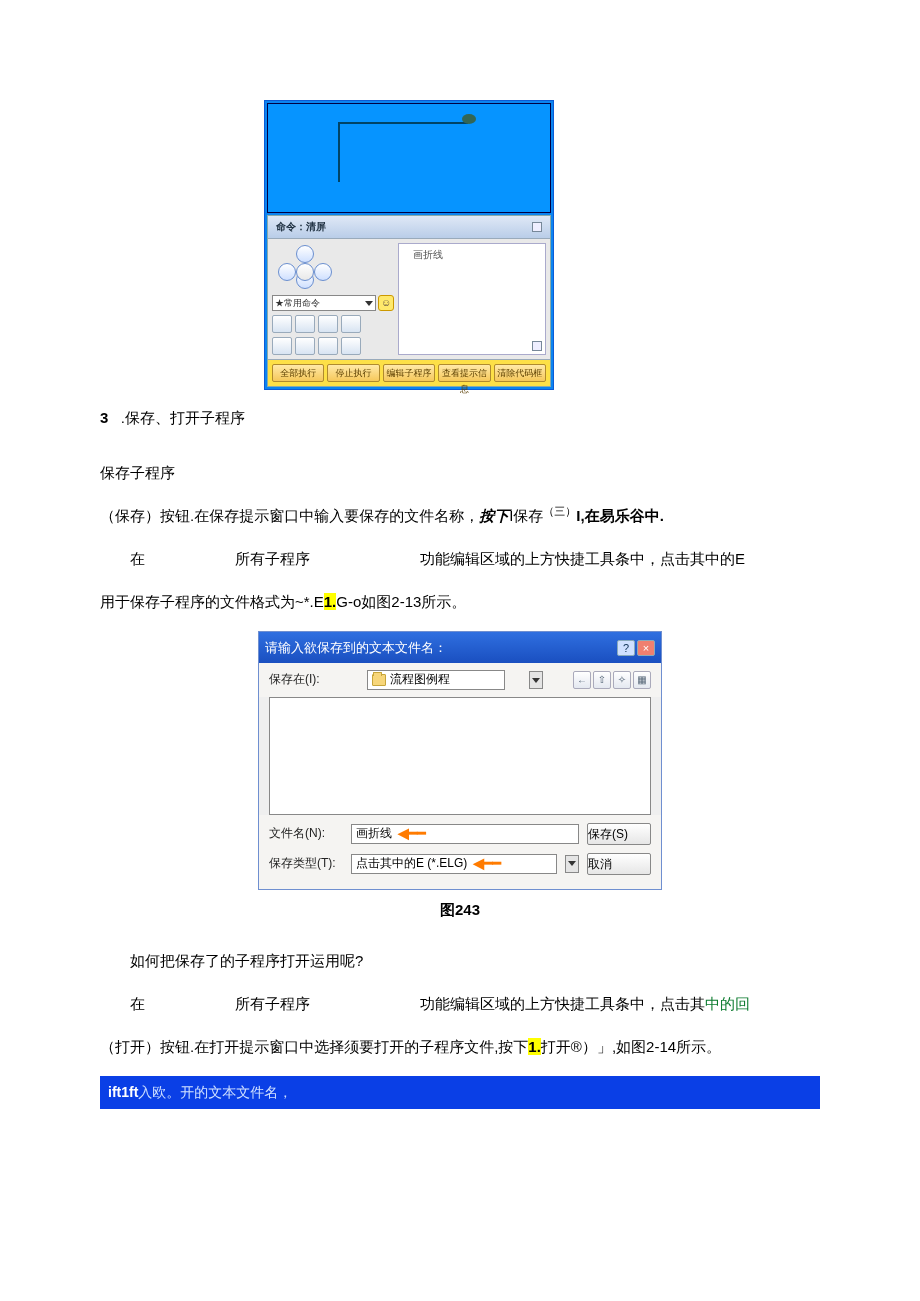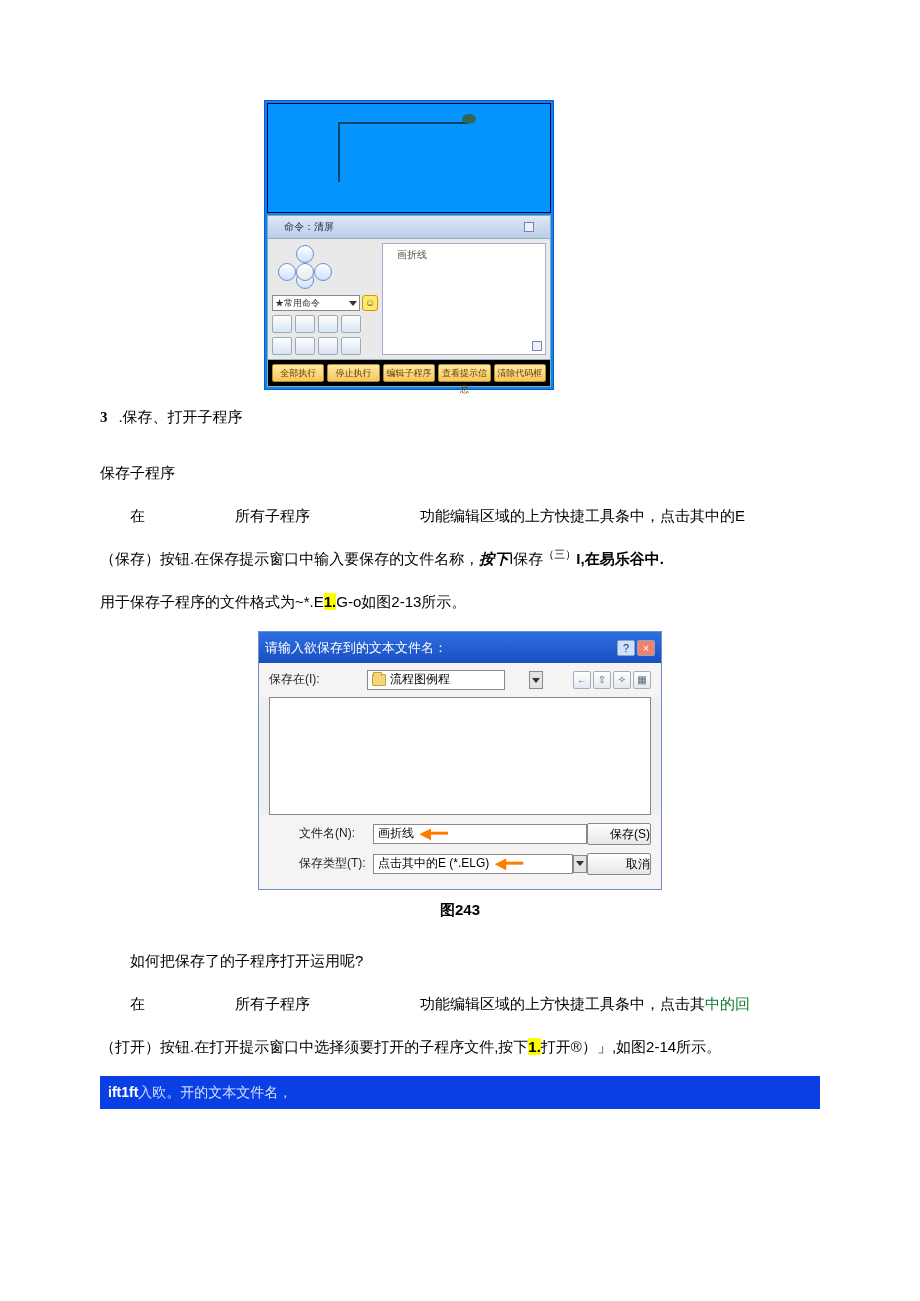--- a/index.html
+++ b/index.html
@@ -39,29 +39,30 @@
   }
   .fig212-panel {
     background: #e9e9e9;
     margin: 2px;
     border: 1px solid #8aa;
     font-size: 10px;
     color: #333;
   }
   .fig212-title {
     background: linear-gradient(#dfe8f6, #b9cde8);
-    padding: 2px 16px;
+    padding: 2px 8px;
     display: flex; justify-content: space-between; align-items: center;
     font-size: 10px; color: #234;
     border-bottom: 1px solid #9ab;
+    font-weight: bold;
   }
   .fig212-title .sq { width: 10px; height: 10px; border: 1px solid #789; background: #eef; }
   .fig212-body { display: flex; height: 120px; }
   .fig212-left {
-    width: 114px; padding: 4px;
+    width: 130px; padding: 4px;
     display: flex; flex-direction: column; gap: 4px;
   }
   .dpad {
     width: 54px; height: 54px; position: relative; margin: 2px auto 2px 6px;
   }
   .dpad .c { position: absolute; width: 18px; height: 18px; border-radius: 50%;
     background: linear-gradient(#fff,#cfe0ff); border: 1px solid #6a8fd0; }
   .dpad .c.t { left: 18px; top: 0; }
   .dpad .c.b { left: 18px; bottom: 0; }
   .dpad .c.l { left: 0; top: 18px; }
@@ -77,31 +78,31 @@
   .btnrow { display: flex; gap: 3px; }
   .tbtn { width: 20px; height: 18px; border: 1px solid #9ab; background: linear-gradient(#fff,#d8e4f2); border-radius: 2px; }
   .fig212-right {
     flex: 1; background: #fff; border: 1px solid #aac; margin: 4px 4px 4px 0;
     position: relative; font-size: 10px; color: #555;
   }
   .fig212-right .lbl { position: absolute; left: 14px; top: 2px; }
   .fig212-right .sq2 { position: absolute; right: 3px; bottom: 3px; width: 10px; height: 10px; border: 1px solid #789; background: #eef; }
   .fig212-bbar {
     display: flex; gap: 3px; padding: 4px;
-    background: #000000; border-top: 1px solid #9ab;
+    background: #fde047; border-top: 1px solid #9ab;
   }
   .bbtn {
     flex: 1; height: 18px; border: 1px solid #b08a2e;
     background: linear-gradient(#ffe9a8,#f6c85a);
     font-size: 9px; color: #5a3e00; text-align: center; line-height: 16px;
     border-radius: 2px;
   }
   .fig-cap { text-align: center; font-weight: bold; margin: 6px 0 24px 0; }
 
-  .sec-h { margin: 14px 0 6px 0; font-family: Liberation Serif, serif; }
+  .sec-h { margin: 14px 0 6px 0; }
   .sec-h b { font-weight: bold; }
   .para { margin: 10px 0; text-indent: 2em; }
   .para0 { margin: 10px 0; }
   .gap-line { margin: 16px 0; }
   .hl { background: #ffff00; }
   .sup { vertical-align: super; font-size: 11px; }
 
   
   .dlg {
     width: 404px; margin: 8px auto 6px auto;
@@ -125,24 +126,24 @@
   .dlg-lbl { width: 74px; color: #222; }
   .dlg-combo { flex: 1; display: flex; align-items: center; height: 20px; border: 1px solid #888; background: #fff; padding: 0 4px; gap: 4px; }
   .foldicon { width: 14px; height: 12px; background: #f7d67a; border: 1px solid #c7a53a; border-radius: 1px; position: relative; }
   .foldicon::before { content: ""; position: absolute; left: 0; top: -3px; width: 7px; height: 3px; background: #f7d67a; border: 1px solid #c7a53a; border-bottom: none; border-radius: 1px 1px 0 0; }
   .dd { width: 14px; height: 18px; border: 1px solid #888; background: #e4e4e4; display: flex; align-items: center; justify-content: center; }
   .dd .tri { width: 0; height: 0; border-left: 4px solid transparent; border-right: 4px solid transparent; border-top: 5px solid #333; }
   .nav-icons { display: flex; gap: 2px; margin-left: 6px; }
   .nicon { width: 18px; height: 18px; border: 1px solid #aab; background: linear-gradient(#fff,#e4e8f0); border-radius: 2px; display:flex; align-items:center; justify-content:center; font-size:10px; color:#567; }
   .dlg-area { height: 118px; background: #fff; border: 1px solid #888; margin: 0 10px; }
   .dlg-bot { background: #f5f4f2; padding: 4px 10px 10px 10px; }
-  .dlg-brow { display: flex; align-items: center; padding: 4px 0; margin-left: 30px; }
+  .dlg-brow { display: flex; align-items: center; gap: 8px; padding: 4px 0; }
   .dlg-input { flex: 1; height: 20px; border: 1px solid #888; background: #fff; padding: 0 4px; display: flex; align-items: center; }
   .arrow-l { color: #ff7b00; font-weight: bold; margin-left: 6px; font-size: 14px; }
-  .dlg-btn { width: 64px; height: 22px; border: 1px solid #888; background: linear-gradient(#fff,#e6e6e6); font-size: 12px; text-align: right; line-height: 20px; border-radius: 2px; }
+  .dlg-btn { width: 64px; height: 22px; border: 1px solid #888; background: linear-gradient(#fff,#e6e6e6); font-size: 12px; text-align: left; line-height: 20px; border-radius: 2px; }
 
   .green { color: #0a7a2d; }
 
   .blue-strip {
     background: #0a3fe6; color: #fff;
     padding: 4px 8px; margin-top: 10px;
     font-size: 14px;
   }
   .blue-strip .pale { color: #cfe0ff; }
 </style>
@@ -204,26 +205,26 @@
       </div>
     </div>
   </div>
 
   <div class="sec-h">
     <b>3</b>&nbsp;&nbsp;&nbsp;<span>.保存、打开子程序</span>
   </div>
 
   <div class="para0" style="margin-top:28px;">保存子程序</div>
 
+  <div class="gap-line">
+    <span>（保存）按钮.在保存提示窗口中输入要保存的文件名称，</span><b><i>按下</i></b><span>I保存</span><span class="sup">（三）</span><b>I,在易乐谷中.</b>
+  </div>
+
   <div class="gap-line" style="text-indent:2em;">
     <span>在</span><span style="display:inline-block;width:90px;"></span><span>所有子程序</span><span style="display:inline-block;width:110px;"></span><span>功能编辑区域的上方快捷工具条中，点击其中的E</span>
-  </div>
-
-  <div class="gap-line">
-    <span>（保存）按钮.在保存提示窗口中输入要保存的文件名称，</span><b><i>按下</i></b><span>I保存</span><span class="sup">（三）</span><b>I,在易乐谷中.</b>
   </div>
 
   <div class="gap-line">
     <span>用于保存子程序的文件格式为~*.E</span><span class="hl"><b>1.</b></span><span>G-o如图2-13所示。</span>
   </div>
 
   <div class="dlg">
     <div class="dlg-title">
       <span>请输入欲保存到的文本文件名：</span>
       <span class="ctrls">

